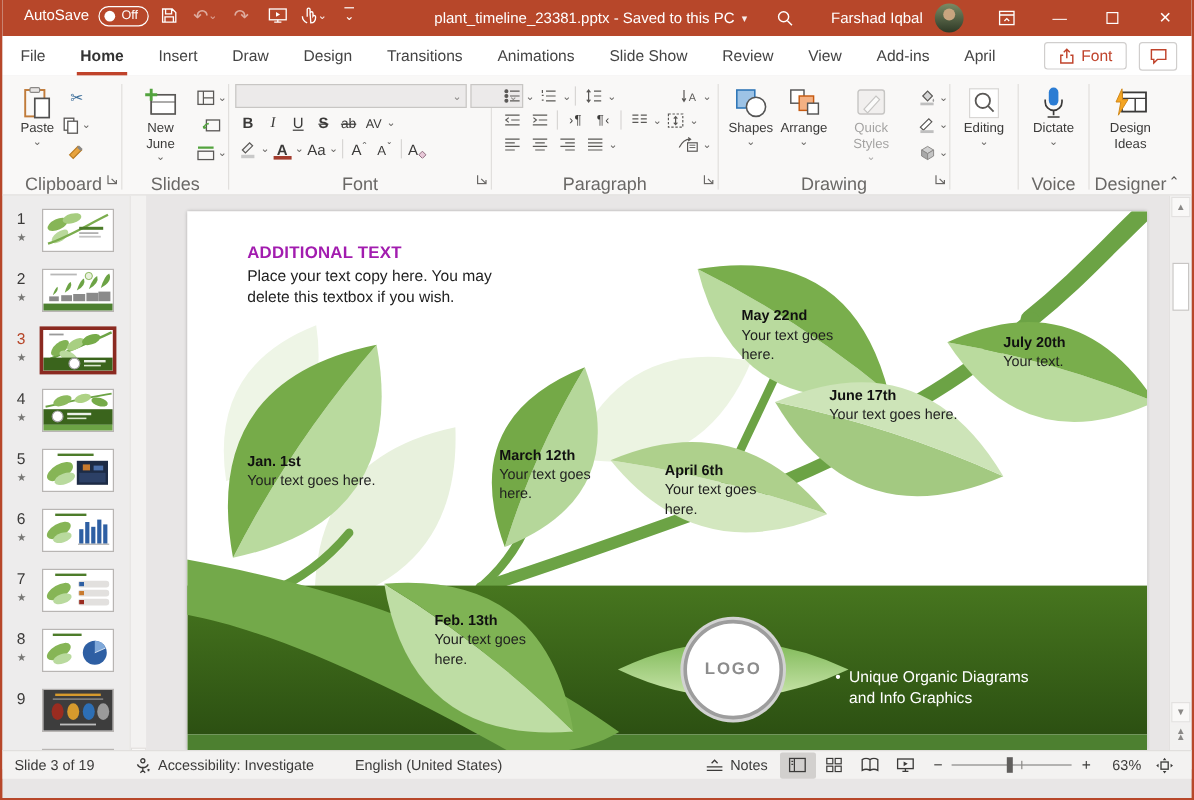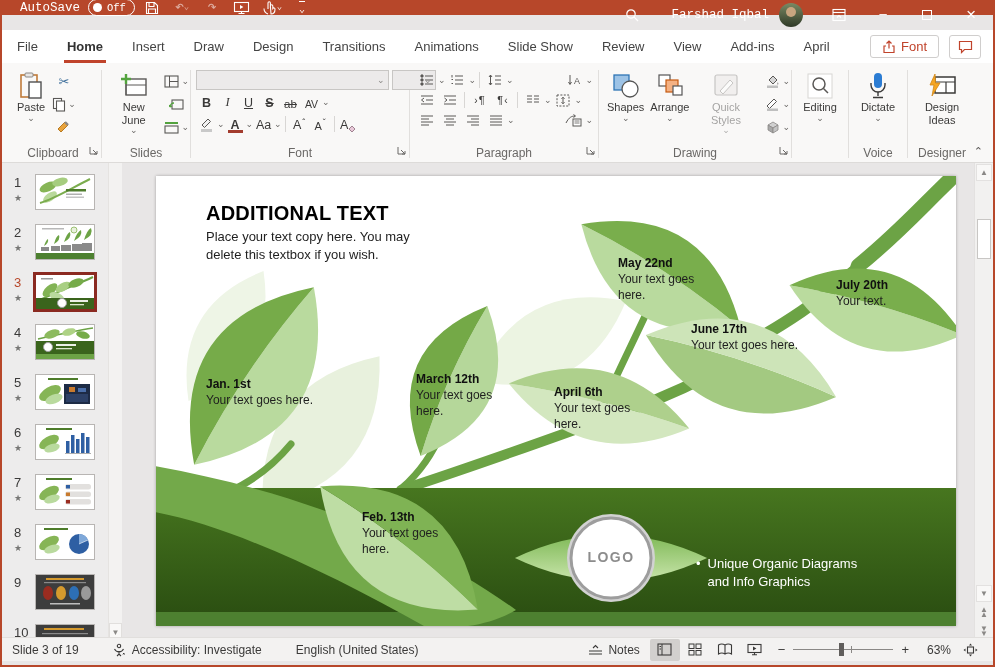--- a/index.html
+++ b/index.html
@@ -1,22 +1,22 @@
 <!DOCTYPE html>
 <html><head>
 <meta charset="utf-8">
 <style>
   * { margin:0; padding:0; box-sizing:border-box; }
   body { font-family:"Liberation Sans",sans-serif; background:#555; }
   .app { position:relative; width:995px; height:667px; background:#e8e6e6; overflow:hidden;
          border-left:2px solid #b7472a; border-right:2px solid #b7472a; border-bottom:2px solid #b7472a; }
 
   
-  .titlebar { position:absolute; top:0; left:0; right:0; height:15px; background:#b7472a; color:#fff;
-              display:flex; align-items:center; font-size:12px;font-family:Liberation Mono, monospace; }
+  .titlebar { position:absolute; top:0; left:0; right:0; height:30px; background:#b7472a; color:#fff;
+              display:flex; align-items:flex-start; font-size:12px; }
   .tb-left { display:flex; align-items:center; padding-left:18px; gap:4px; }
   .autosave-label { margin-right:4px; font-size:12.5px; }
   .autosave-toggle { display:flex; align-items:center; gap:5px; border:1px solid #fff; border-radius:9px;
                      height:17px; padding:0 8px 0 4px; cursor:default; }
   .autosave-knob { width:9px; height:9px; background:#fff; border-radius:50%; }
   .autosave-state { font-size:10.5px; }
   .qat-btn { width:26px; height:26px; display:flex; align-items:center; justify-content:center; color:#fff; }
   .qat-btn.dim { opacity:.55; }
   .uglyph { font-size:15px; line-height:1; }
   .chev-sm { font-size:9px; line-height:1; opacity:.9; }
@@ -43,21 +43,21 @@
   .share-btn { display:flex; align-items:center; gap:5px; border:1px solid #d0cecd; border-radius:3px;
                color:#c0432b; font-size:13px; padding:3px 11px; background:#fff; }
   .comment-btn { width:32px; height:24px; border:1px solid #d0cecd; border-radius:3px; display:flex;
                  align-items:center; justify-content:center; background:#fff; }
 
   
   .ribbon { position:absolute; top:63px; left:0; right:0; height:100px; background:#f9f8f7;
             border-bottom:1px solid #dddbd9; display:flex; padding:3px 2px 0 4px; }
   .rgroup { position:relative; display:flex; flex-direction:column; }
   .rg-content { flex:1; display:flex; align-items:flex-start; padding-top:3px; }
-  .rg-label { height:17px; font-size:12px; color:#6a6866; display:flex; align-items:flex-end; justify-content:center; gap:3px; padding-bottom:2px; }
+  .rg-label { height:17px; font-size:15px; color:#6a6866; display:flex; align-items:flex-start; justify-content:center; gap:3px; padding-bottom:2px; }
   .rdiv { width:1px; background:#e1dfdd; margin:4px 1px; }
   .bigbtn { display:flex; flex-direction:column; align-items:center; font-size:11px; color:#3b3a39;
             padding:2px 3px; line-height:1.15; text-align:center; }
   .bigbtn .bb-ic { height:30px; display:flex; align-items:center; }
   .smallcol { display:flex; flex-direction:column; gap:3px; margin-left:4px; padding-top:2px; }
   .sbtn { height:20px; min-width:22px; display:flex; align-items:center; justify-content:center; gap:2px; color:#3b3a39; }
   .launcher { position:absolute; right:2px; bottom:3px; }
   .combo { height:20px; background:#eceaea; border:1px solid #c8c6c4; display:flex; align-items:center; }
   .combo input { flex:1; min-width:0; border:none; background:transparent; height:100%; }
   .combo .cchev { font-size:9px; color:#8a8886; padding:0 3px; }
@@ -90,37 +90,37 @@
   .panel-scroll { position:absolute; right:0; top:0; bottom:0; width:14px; background:#f3f2f1; border-left:1px solid #e5e3e1; }
   .panel-scroll .sbar-btn { position:absolute; left:0; right:0; height:18px; display:flex; align-items:center; justify-content:center;
                             color:#8a8886; font-size:8px; background:#f9f8f7; border:1px solid #e1dfdd; }
 
   
   .canvas { flex:1; position:relative; background:#e8e6e6; }
   .slide { position:absolute; left:34px; top:13px; width:800px; height:450px; background:#fff;
            box-shadow:0 0 3px rgba(0,0,0,.3); overflow:hidden; }
   .slide svg.art { position:absolute; left:0; top:0; }
   .sl-text { position:absolute; color:#1f1f1f; }
-  .note-title { font-size:20px; font-weight:700; color:#000000; letter-spacing:.2px; }
+  .note-title { font-size:14px; font-weight:700; color:#a21caf; letter-spacing:.2px; }
   .note-body { font-size:13px; line-height:1.35; margin-top:3px; }
   .ms { font-size:12px; line-height:1.32; }
   .ms .ms-date { display:block; font-weight:700; color:#101010; }
   .banner-title { font-size:30px; font-weight:300; color:#fff; letter-spacing:.5px; }
   .banner-bullet { display:flex; gap:7px; color:#fff; font-size:13px; line-height:1.35; }
   .logo-label { font-size:14px; font-weight:700; color:#8c8c8c; letter-spacing:1.5px; text-align:center; }
 
   
   .v-scroll { width:19px; background:#f2f1f0; border-left:1px solid #e3e1e0; position:relative; }
   .vs-btn { position:absolute; left:1px; right:1px; height:17px; display:flex; align-items:center; justify-content:center;
             color:#8a8886; font-size:8px; background:#f9f8f7; border:1px solid #e3e1e0; }
   .vs-thumb { position:absolute; left:2px; right:2px; top:56px; height:40px; background:#fff; border:1px solid #c8c6c4; }
   .dbl { display:flex; flex-direction:column; line-height:.55; font-size:8px; }
 
   
-  .statusbar { position:absolute; left:0; right:0; bottom:4px; height:24px; background:#f3f2f1; border-top:1px solid #e1dfdd;
+  .statusbar { position:absolute; left:0; right:0; bottom:16px; height:24px; background:#f3f2f1; border-top:1px solid #e1dfdd;
                display:flex; align-items:center; font-size:12px; color:#3b3a39; }
   .sb-item { display:flex; align-items:center; gap:5px; padding:0 10px; height:100%; }
   .sb-right { margin-left:auto; display:flex; align-items:center; height:100%; }
   .view-btn { width:30px; height:22px; display:flex; align-items:center; justify-content:center; border-radius:2px; }
   .view-btn.active { background:#d2d0ce; }
   .zoom-zone { display:flex; align-items:center; gap:8px; padding:0 8px; }
   .zoom-track { width:100px; height:1px; background:#8a8886; position:relative; }
   .zoom-tick { position:absolute; left:58px; top:-3px; width:1px; height:7px; background:#8a8886; }
   .zoom-thumb { position:absolute; left:46px; top:-6px; width:5px; height:13px; background:#605e5c; }
   .zoom-sign { font-size:13px; color:#3b3a39; }
@@ -161,20 +161,24 @@
         <svg width="15" height="16" viewBox="0 0 15 16">
             <path d="M6 14 c-2.5-1-4-3-4-5.5 M6 9 V3 a1.2 1.2 0 0 1 2.4 0 V8 m0-2 a1.2 1.2 0 0 1 2.4 0 v2.5 a1.2 1.2 0 0 1 2.2.8 c0 2.8-1.5 4.7-4 4.7 z" fill="none" stroke="#fff" stroke-width="1.1"></path>
           </svg>
         <span class="chev-sm">⌄</span>
       </span>
       <span class="qat-btn">
         <span class="qat-overflow">⌄</span>
       </span>
     </div>
 
+    <div class="doc-title">
+      <span>plant_timeline_23381.pptx  -  Saved to this PC</span>
+      <span class="chev-sm">▾</span>
+    </div>
 
     <div class="tb-right">
       <span class="qat-btn">
         <svg width="16" height="16" viewBox="0 0 16 16">
             <circle cx="7" cy="7" r="4.2" fill="none" stroke="#fff" stroke-width="1.2"></circle>
             <path d="M10.2 10.2 L14 14" stroke="#fff" stroke-width="1.2"></path>
           </svg>
       </span>
       <span class="tb-user">Farshad Iqbal</span>
       <span class="avatar"></span>

